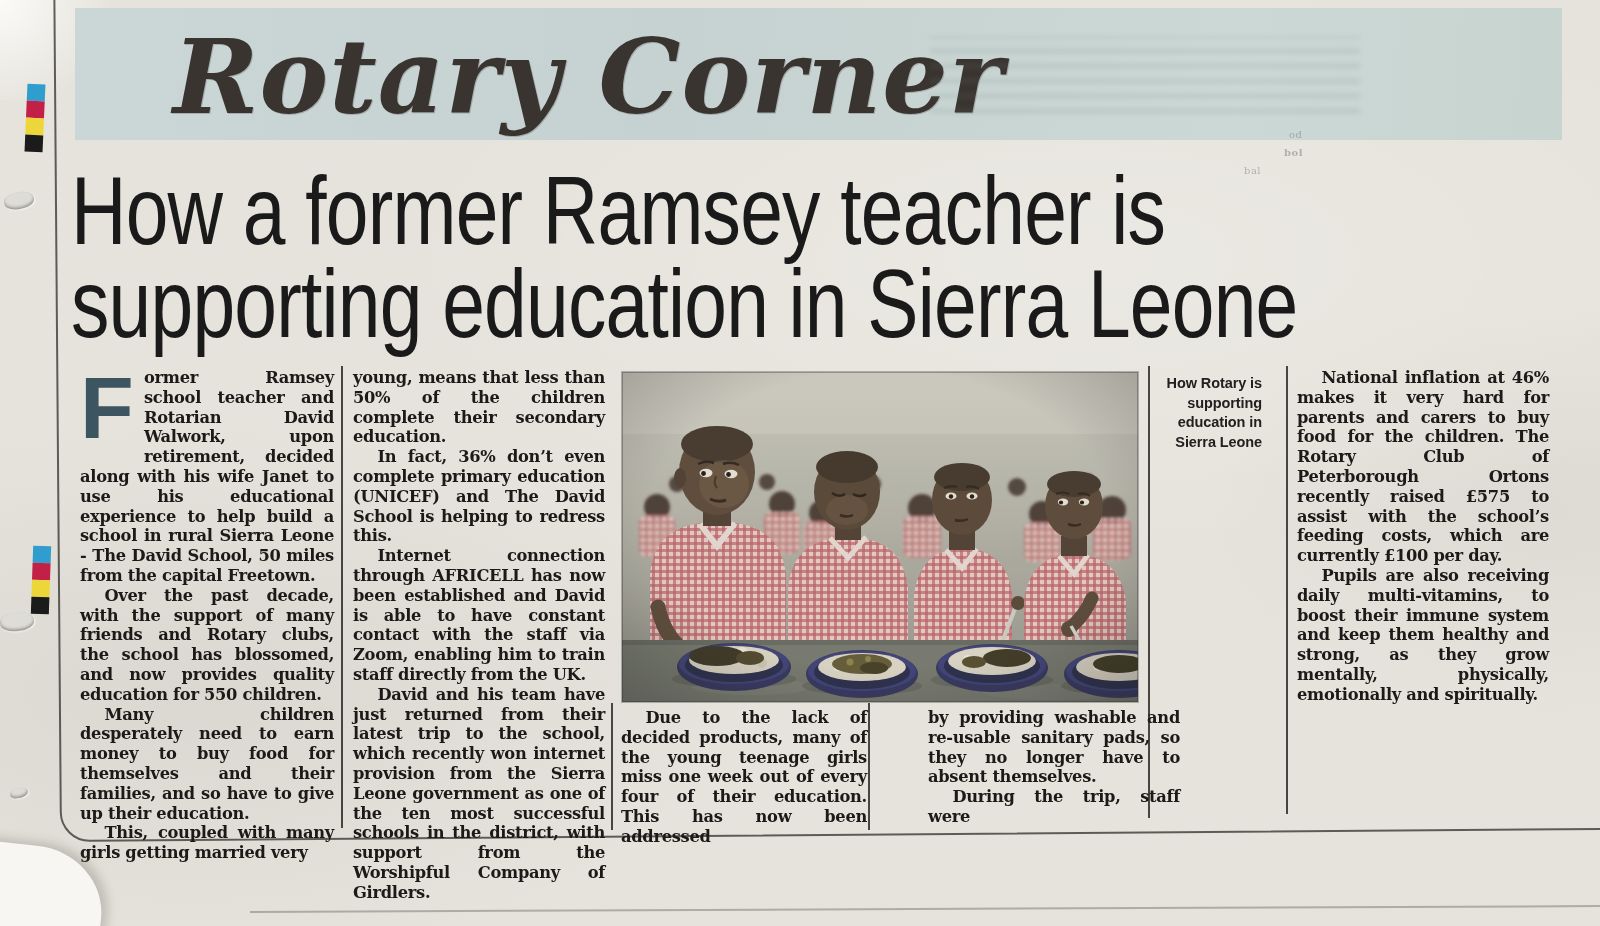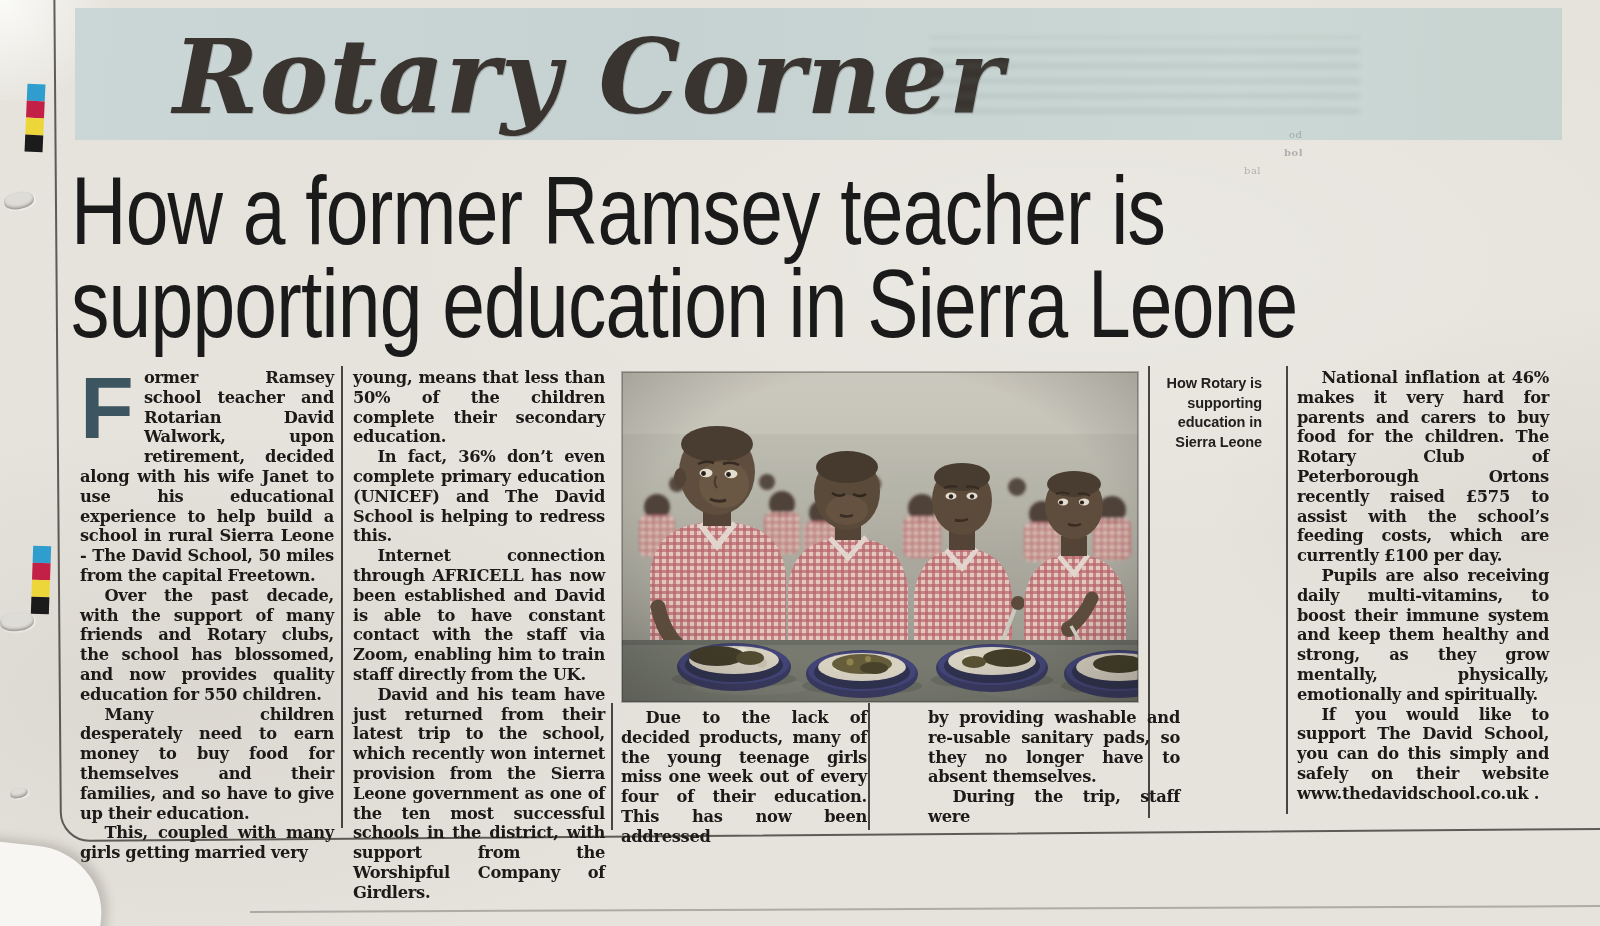--- a/index.html
+++ b/index.html
@@ -321,19 +321,18 @@
     <p class="para lead">by providing washable and re-usable sanitary pads, so they no longer have to absent themselves.</p>
     <div>
         <p class="para indent">During the trip, staff were</p>
       </div>
   </section>
 
   <section class="col" style="left:1297px;top:368px;width:252px;">
     <div>
         <p class="para indent">National inflation at 46% makes it very hard for parents and carers to buy food for the children. The Rotary Club of Peterborough Ortons recently raised £575 to assist with the school’s feeding costs, which are currently £100 per day.</p>
         <p class="para indent">Pupils are also receiving daily multi-vitamins, to boost their immune system and keep them healthy and strong, as they grow mentally, physically, emotionally and spiritually.</p>
-        <p class="para indent">If you would like to support The David School, you can do this simply and safely on their website www.thedavidschool.co.uk .</p>
       </div>
   </section>
 
   <div class="edge-line"></div>
   <div class="corner-bl"></div>
 </div>
 
 </body></html>

